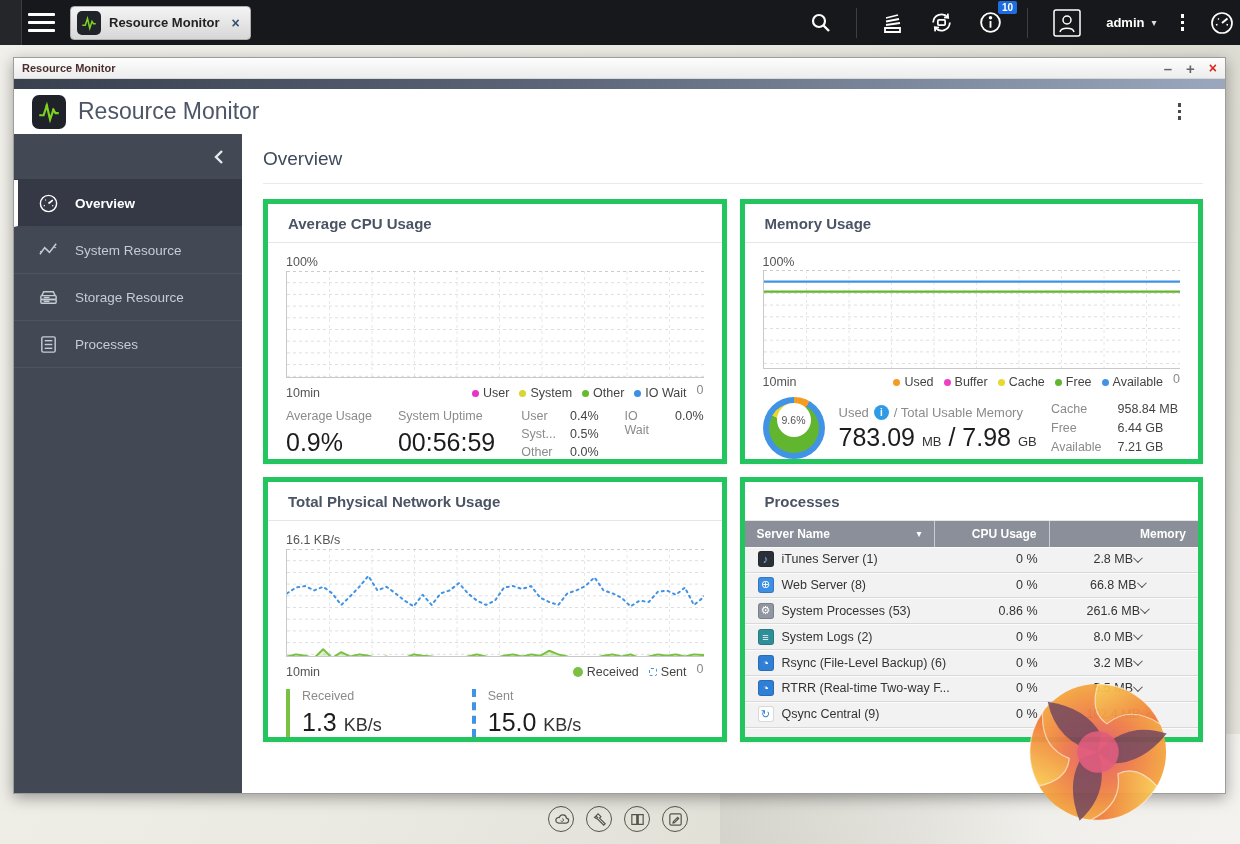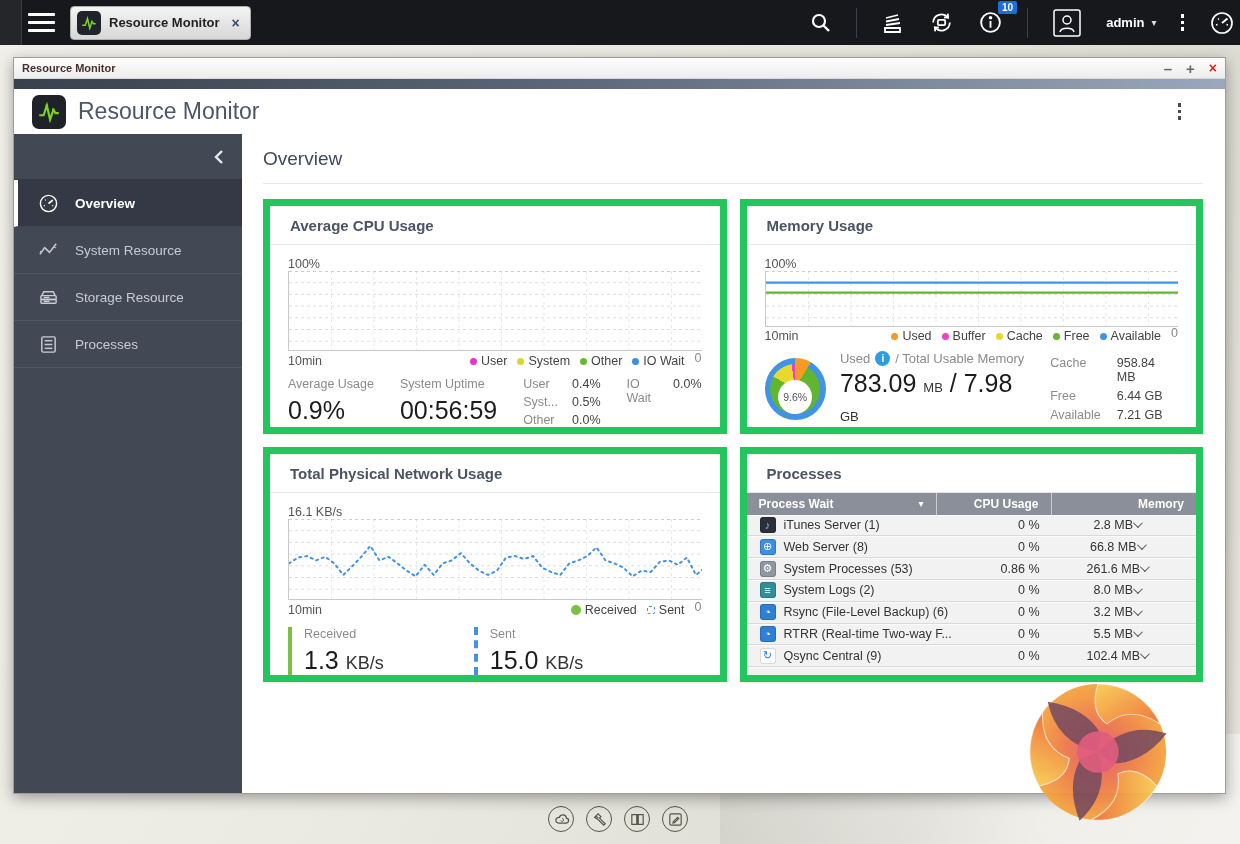--- a/index.html
+++ b/index.html
@@ -45,21 +45,21 @@
   .sidebar{width:228px;background:#434855;flex-shrink:0;display:flex;flex-direction:column}
   .collapse-row{height:46px;display:flex;align-items:center;justify-content:flex-end;padding-right:16px;border-bottom:1px solid #353a45;cursor:pointer}
   .side-item{height:47px;display:flex;align-items:center;gap:16px;padding-left:24px;color:#c7ccd4;font-size:13.5px;
     border-bottom:1px solid rgba(255,255,255,.07);cursor:pointer}
   .side-item svg{flex-shrink:0}
   .side-item.active{background:#343945;color:#fff;font-weight:bold;border-left:4px solid #fff;padding-left:20px}
   
   .content{flex:1;background:#fff;padding:14px 22px 0 21px;overflow:hidden}
   .page-title{font-size:19px;font-weight:normal;color:#3e4a5c;padding-bottom:13px;border-bottom:1px solid #e9e9e9}
   .panels{margin-top:15px;display:grid;grid-template-columns:1fr 1fr;gap:13px}
-  .panel{border:7px solid #22c55e;background:#fff;height:235px;box-shadow:0 1px 2px rgba(0,0,0,.08);display:flex;flex-direction:column;overflow:hidden}
+  .panel{border:5px solid #22c55e;background:#fff;height:265px;box-shadow:0 1px 2px rgba(0,0,0,.08);display:flex;flex-direction:column;overflow:hidden}
   .panel-header{padding:11px 20px 10px;border-bottom:1px solid #e6e6e6}
   .panel-header h3{font-size:15px;font-weight:bold;color:#4a5464}
   .panel-body{flex:1;padding:12px 18px 0;display:flex;flex-direction:column;min-height:0}
   .ylabel{font-size:12.5px;color:#555;height:18px}
   .plot{position:relative;height:118px;border-left:1px solid #c9c9c9;border-bottom:1px solid #c9c9c9;overflow:hidden}
   .chart-foot{display:flex;align-items:flex-end;height:22px;font-size:12.5px;color:#555;margin-top:2px}
   .legend{margin-left:auto;display:flex;align-items:center;gap:10px}
   .leg{display:flex;align-items:center;gap:4px;font-size:12.5px;color:#444}
   .dot{width:7px;height:7px;border-radius:50%;display:inline-block}
   .dot-big{width:10px;height:10px}
@@ -70,21 +70,21 @@
   .stat-label{font-size:12.5px;color:#8b8b8b;margin-bottom:5px;white-space:nowrap}
   .stat-value{font-size:25px;color:#1c1c1c}
   .mini-rows{font-size:12.5px;color:#444;display:grid;grid-template-columns:auto auto;column-gap:14px;row-gap:4px}
   .mini-rows .ml{color:#8b8b8b}
   .io-row{display:grid;grid-template-columns:auto auto;column-gap:12px;font-size:12.5px;color:#444}
   .io-row .ml{color:#8b8b8b}
   
   .mem-stats{display:flex;align-items:center;gap:14px;margin-top:8px}
   .donut{width:62px;height:62px;border-radius:50%;display:flex;align-items:center;justify-content:center;
     background:conic-gradient(#f59a23 0 30deg,#4193e6 30deg 360deg)}
-  .donut-mid{width:50px;height:50px;border-radius:50%;display:flex;align-items:flex-end;justify-content:center;
+  .donut-mid{width:50px;height:50px;border-radius:50%;display:flex;align-items:flex-start;justify-content:center;
     background:conic-gradient(#f59a23 0 30deg,#62b52e 30deg 300deg,#e8d92e 300deg 352deg,#ee3fc8 352deg 360deg)}
   .donut-hole{width:34px;height:34px;border-radius:50%;background:#fff;display:flex;align-items:center;justify-content:center;font-size:10.5px;color:#555}
   .mem-used-line{font-size:13px;color:#8b8b8b;display:flex;align-items:center;gap:5px;margin-bottom:3px}
   .info-i{width:15px;height:15px;border-radius:50%;background:#2e9be6;color:#fff;font-size:10px;font-weight:bold;
     display:inline-flex;align-items:center;justify-content:center;font-style:normal}
   .mem-value{font-size:25px;color:#1c1c1c}
   .mem-value .unit{font-size:13px;color:#333}
   .mem-details{margin-left:auto;font-size:12.5px;color:#444;display:grid;grid-template-columns:auto auto;column-gap:16px;row-gap:5px;padding-right:2px}
   .mem-details .ml{color:#8b8b8b}
   
@@ -497,21 +497,21 @@
             </div>
           </section>
 
           <section class="panel">
             <div class="panel-header">
                 <h3>Processes</h3>
               </div>
             <div class="panel-body proc-body">
               <div class="ptable-head">
                 <span class="ph c1">
-                    <span>Process Wait</span>
+                    <span>Server Name</span>
                     <span class="sort-caret">▾</span>
                   </span>
                 <span class="ph c2">
                     <span>CPU Usage</span>
                   </span>
                 <span class="ph c3">
                     <span>Memory</span>
                   </span>
               </div>
               <div class="prow">

